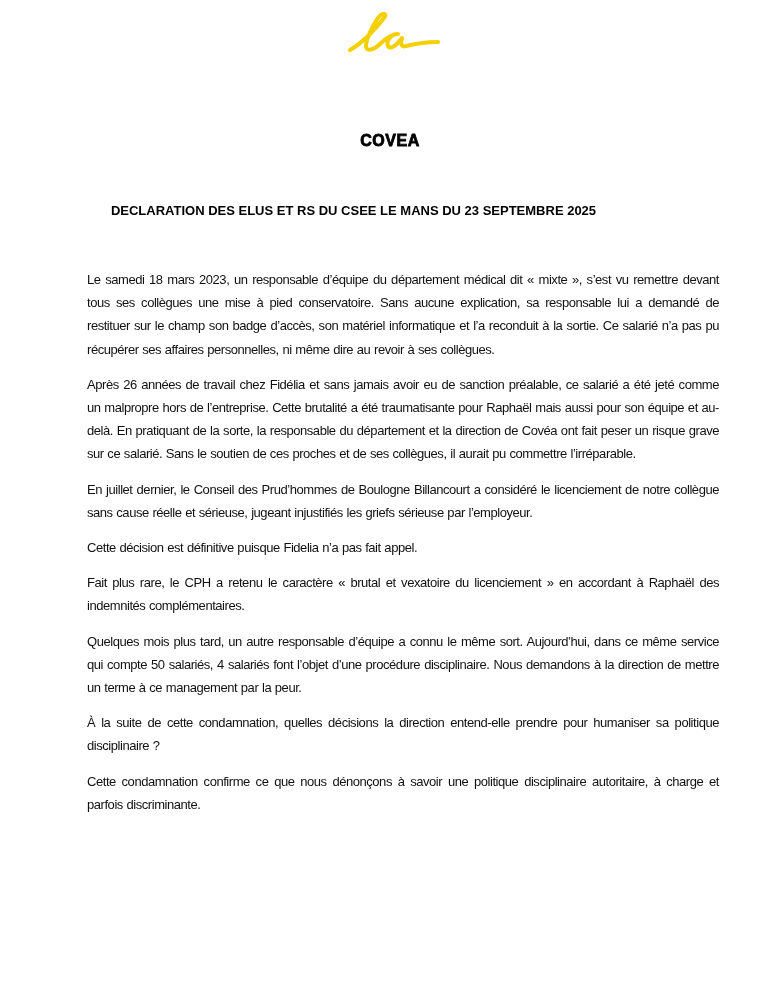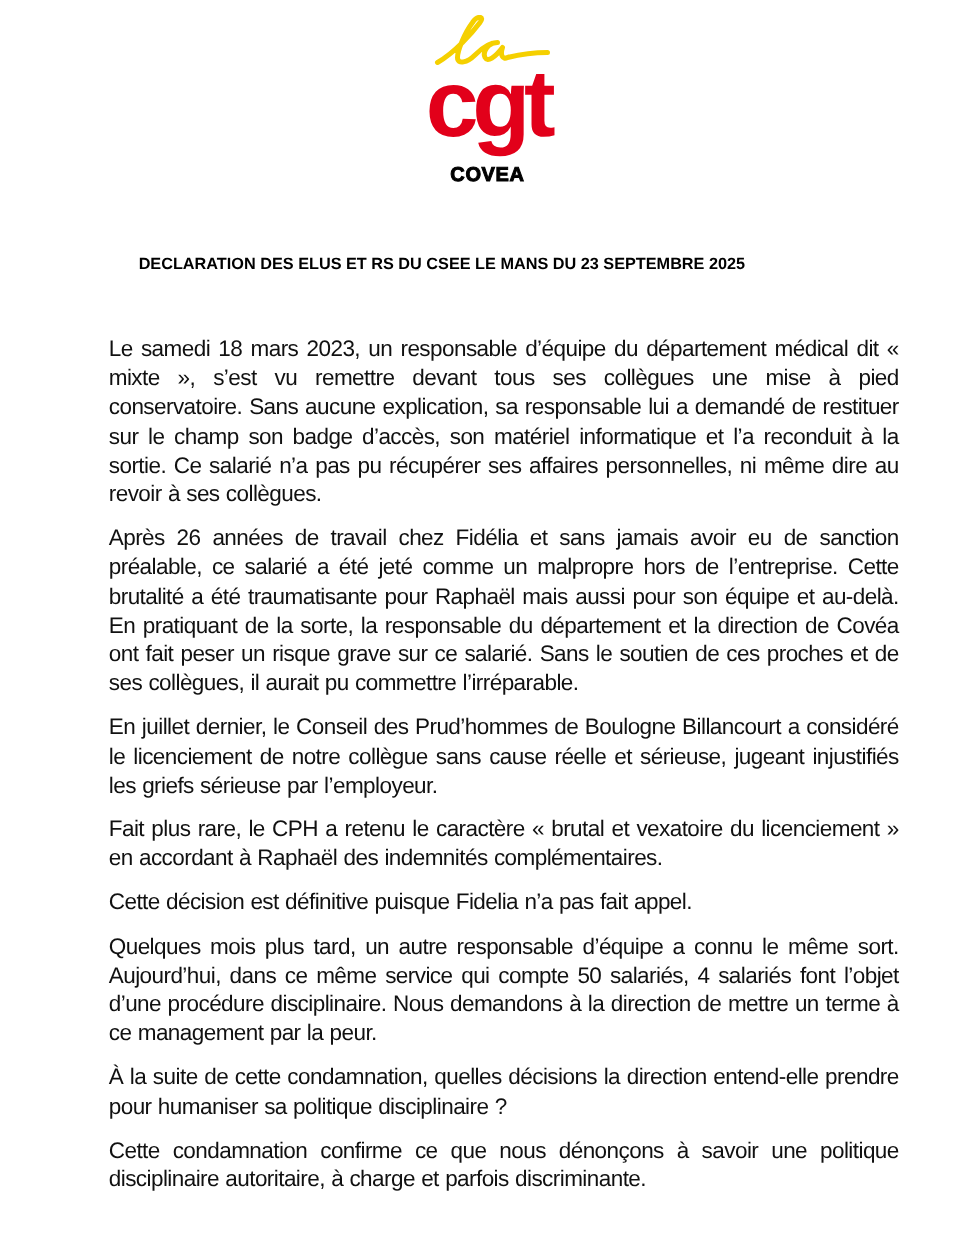--- a/index.html
+++ b/index.html
@@ -65,49 +65,48 @@
       font-weight: bold;
       font-size: 13px;
       line-height: 18px;
     }
     .body-text {
       position: absolute;
       left: 87px;
       top: 268px;
       width: 632px;
       font-family: "Liberation Sans", sans-serif;
-      font-size: 18px;
+      font-size: 13px;
       line-height: 23.2px;
       letter-spacing: -0.45px;
       word-spacing: 0.5px;
       color: #111111;
     }
     .body-text p {
       margin: 0 0 12px 0;
       text-align: justify;
       text-align-last: left;
     }
   </style>
 </head>
 <body>
 
 <div class="logo">
   <div class="logo-la">
     <svg width="96" height="44" viewBox="0 0 96 44">
       <path d="M6 38 C 20 30, 34 14, 40 6 C 44 1, 38 0, 34 6 C 28 14, 22 28, 22 34 C 22 40, 30 38, 36 32 C 42 26, 48 22, 54 22 C 46 22, 42 30, 44 34 C 46 38, 52 34, 58 26 C 56 32, 58 36, 62 34 C 70 32, 84 30, 94 30" fill="none" stroke="#f5d000" stroke-width="4" stroke-linecap="round" stroke-linejoin="round"></path>
     </svg>
   </div>
-  <div class="logo-cgt">cgt</div>
   <div class="logo-covea">COVEA</div>
 </div>
 
 <div class="doc-title">DECLARATION DES ELUS ET RS DU CSEE LE MANS DU 23 SEPTEMBRE 2025</div>
 
 <div class="body-text">
   <p>Le samedi 18 mars 2023, un responsable d’équipe du département médical dit « mixte », s’est vu remettre devant tous ses collègues une mise à pied conservatoire. Sans aucune explication, sa responsable lui a demandé de restituer sur le champ son badge d’accès, son matériel informatique et l’a reconduit à la sortie. Ce salarié n’a pas pu récupérer ses affaires personnelles, ni même dire au revoir à ses collègues.</p>
   <p>Après 26 années de travail chez Fidélia et sans jamais avoir eu de sanction préalable, ce salarié a été jeté comme un malpropre hors de l’entreprise. Cette brutalité a été traumatisante pour Raphaël mais aussi pour son équipe et au-delà. En pratiquant de la sorte, la responsable du département et la direction de Covéa ont fait peser un risque grave sur ce salarié. Sans le soutien de ces proches et de ses collègues, il aurait pu commettre l’irréparable.</p>
   <p>En juillet dernier, le Conseil des Prud’hommes de Boulogne Billancourt a considéré le licenciement de notre collègue sans cause réelle et sérieuse, jugeant injustifiés les griefs sérieuse par l’employeur.</p>
+  <p>Cette décision est définitive puisque Fidelia n’a pas fait appel.</p>
   <p>Fait plus rare, le CPH a retenu le caractère « brutal et vexatoire du licenciement » en accordant à Raphaël des indemnités complémentaires.</p>
-  <p>Cette décision est définitive puisque Fidelia n’a pas fait appel.</p>
   <p>Quelques mois plus tard, un autre responsable d’équipe a connu le même sort. Aujourd’hui, dans ce même service qui compte 50 salariés, 4 salariés font l’objet d’une procédure disciplinaire. Nous demandons à la direction de mettre un terme à ce management par la peur.</p>
   <p>À la suite de cette condamnation, quelles décisions la direction entend-elle prendre pour humaniser sa politique disciplinaire ?</p>
   <p>Cette condamnation confirme ce que nous dénonçons à savoir une politique disciplinaire autoritaire, à charge et parfois discriminante.</p>
 </div>
 
 </body></html>

